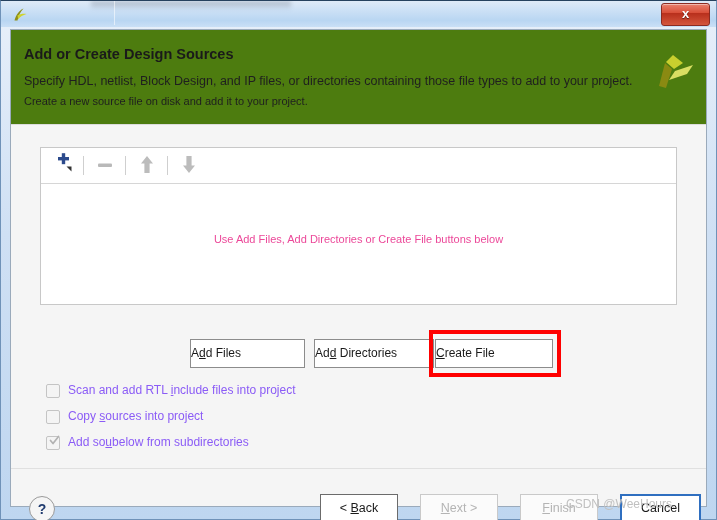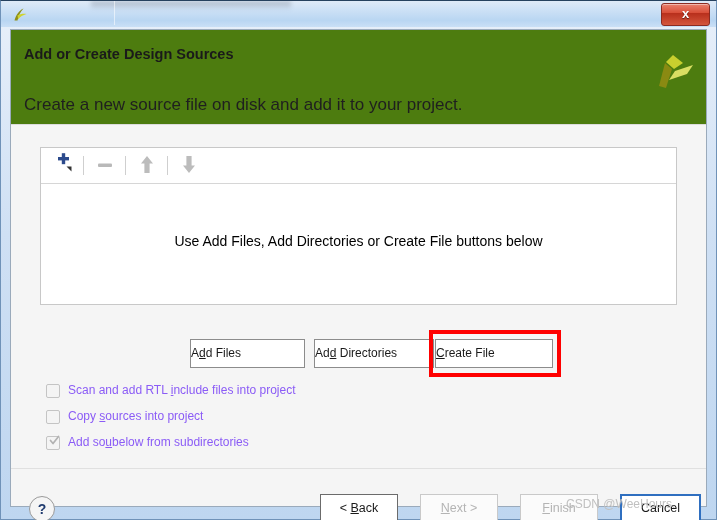--- a/index.html
+++ b/index.html
@@ -107,21 +107,21 @@
   #header-desc1 {
     position: absolute;
     left: 13px; top: 44px;
     font-size: 12.5px;
     color: #1f1f1f;
     white-space: nowrap;
   }
   #header-desc2 {
     position: absolute;
     left: 13px; top: 65px;
-    font-size: 17px;
+    font-size: 11px;
     color: #1f1f1f;
     white-space: nowrap;
   }
   #brand-logo {
     position: absolute;
     right: 12px; top: 20px;
     width: 42px; height: 42px;
   }
 
   
@@ -150,22 +150,22 @@
     position: absolute;
     top: 8px;
     width: 1px; height: 19px;
     background: #cfcfcf;
   }
   #empty-msg {
     position: absolute;
     left: 0; top: 85px;
     width: 635px;
     text-align: center;
-    font-size: 14px;
-    color: #000000;
+    font-size: 11px;
+    color: #ec4899;
   }
 
   
   .act-btn {
     position: absolute;
     height: 29px;
     box-sizing: border-box;
     background: #ffffff;
     border: 1px solid #8c8c8c;
     font-size: 12px;
@@ -297,20 +297,21 @@
     <div id="title-text">Add Sources</div>
     <div id="title-div"></div>
 
     <div id="close-btn">x</div>
   </div>
 
   <div id="dialog">
 
     <div id="header">
       <div id="header-title">Add or Create Design Sources</div>
+      <div id="header-desc1">Specify HDL, netlist, Block Design, and IP files, or directories containing those file types to add to your project.</div>
       <div id="header-desc2">Create a new source file on disk and add it to your project.</div>
 
       <div id="brand-logo">
         <svg width="42" height="42" viewBox="0 0 42 42">
           <path d="M7 36 L13 13 L20 19 L14 38 Z" fill="#8a8a12"></path>
           <path d="M14 12 L21 5 L31 13 L22 19 Z" fill="#c8cf2e"></path>
           <path d="M23 21 L41 15 L35 24 L17 30 Z" fill="#d9de62"></path>
         </svg>
       </div>
     </div>

